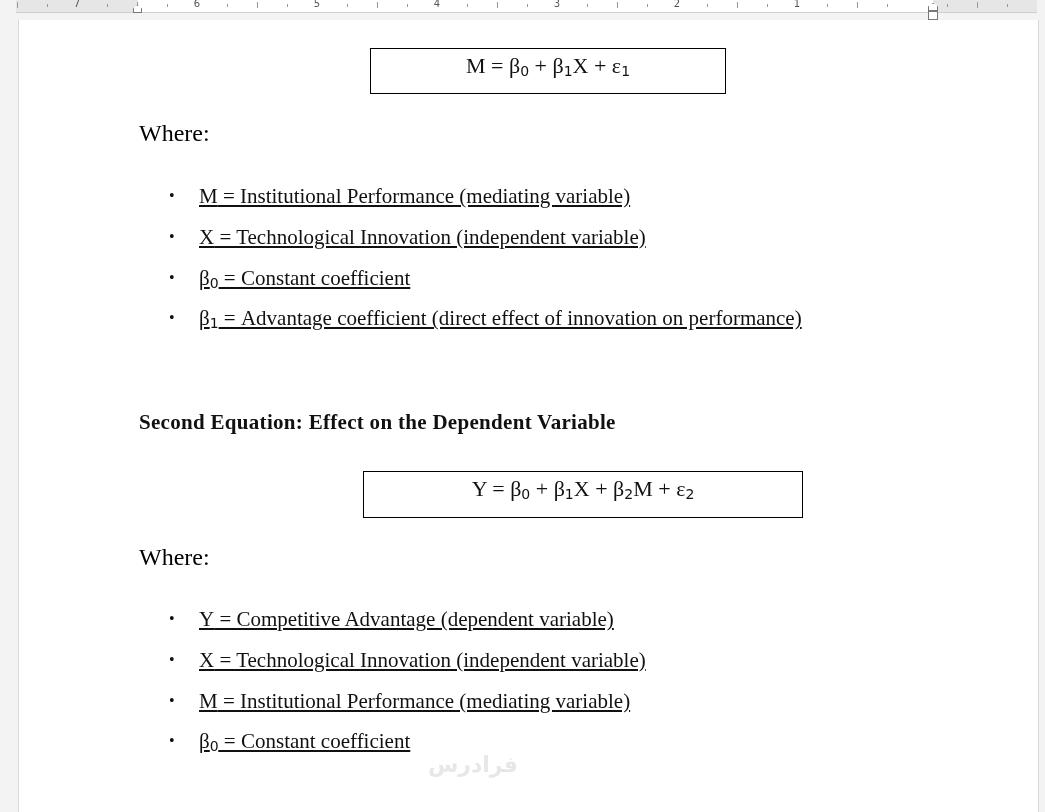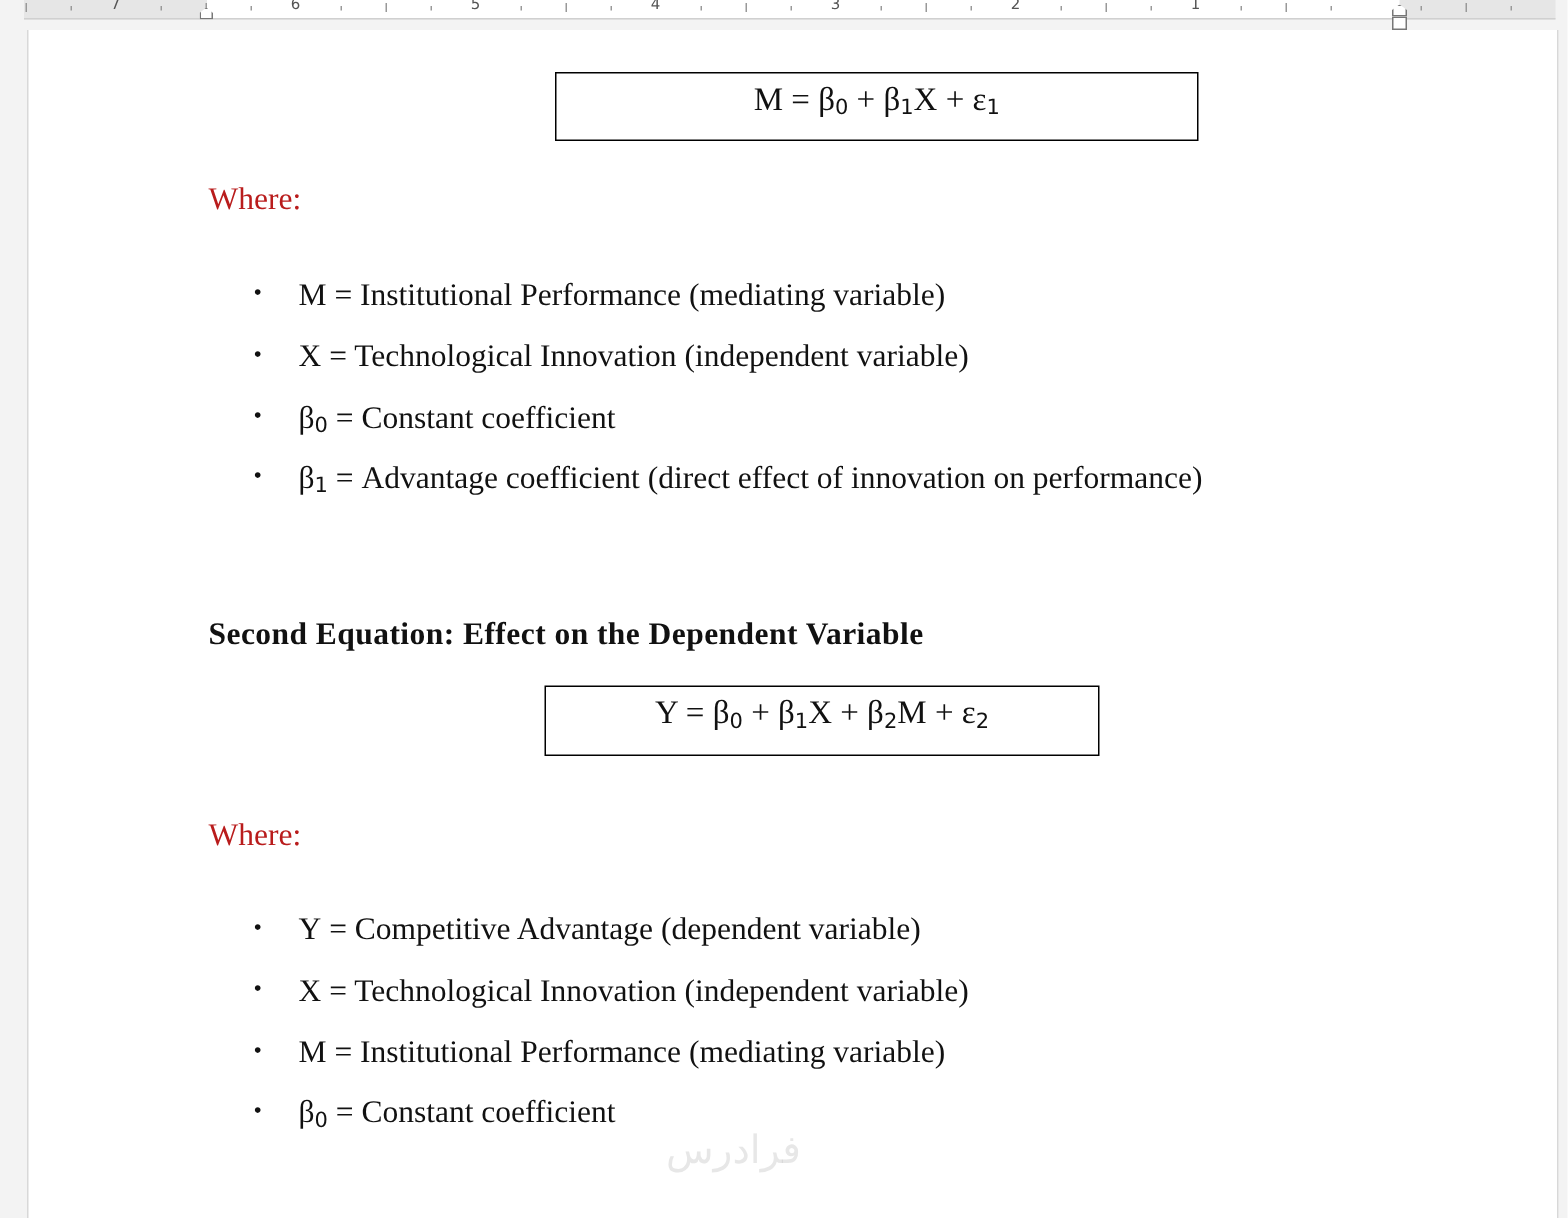--- a/index.html
+++ b/index.html
@@ -38,33 +38,33 @@
     .page {
       position: absolute; left: 18px; top: 20px; width: 1019px; height: 800px; background: #ffffff;
       border-left: 1px solid #d8d8d8; border-right: 1px solid #d8d8d8;
     }
     .content { position: absolute; left: 0; top: 0; width: 100%; }
     .eq-box {
       position: absolute; border: 1px solid #000; text-align: center;
       font-size: 22px; color: #111; box-sizing: border-box; padding-top: 4px;
     }
     .eq-box sub { font-size: 14px; vertical-align: -3px; font-family: "DejaVu Sans", sans-serif; }
-    .where { position: absolute; left: 120px; font-size: 21px; color: #b91c1c; }
+    .where { position: absolute; left: 120px; font-size: 24px; color: #000000; }
     ul.vars { position: absolute; left: 120px; margin: 0; padding: 0; list-style: none; }
     ul.vars li {
-      position: relative; font-size: 21px; color: #111; height: 40.8px; line-height: 24px; padding-left: 60px;
+      position: relative; font-size: 21px; color: #111; height: 40.8px; line-height: 24px; padding-left: 60px; text-decoration: underline;
     }
     ul.vars li::before {
       content: "•"; position: absolute; left: 30px; top: 0; font-size: 16px; line-height: 24px;
     }
     ul.vars li sub { font-size: 14px; vertical-align: -3px; font-family: "DejaVu Sans", sans-serif; }
     .heading { position: absolute; left: 120px; font-size: 21px; font-weight: bold; color: #111; letter-spacing: 0.3px; }
     .watermark {
-      position: absolute; left: 444px; top: 752px; font-family: "DejaVu Sans", sans-serif; font-size: 26px;
-      color: rgba(120,120,120,0.18); font-weight: normal; letter-spacing: 2px;
+      position: absolute; left: 428px; top: 752px; font-family: "DejaVu Sans", sans-serif; font-size: 22px;
+      color: rgba(120,120,120,0.18); font-weight: bold; letter-spacing: 2px;
     }
   </style>
 </head>
 <body>
 
 <div class="ruler">
   <div class="ruler-white"></div>
   <span class="ruler-num" style="left:61px">7</span>
   <span class="ruler-num" style="left:181px">6</span>
   <span class="ruler-num" style="left:301px">5</span>
@@ -102,36 +102,36 @@
     </div>
   <div class="indent-marker" style="left:117px"></div>
   <div class="indent-marker-right">
     <div class="tri"></div>
     <div class="box"></div>
   </div>
 </div>
 
 <div class="page">
   <div class="content">
-    <div class="eq-box" style="left:351px; top:28px; width:429px; height:46px;">
+    <div class="eq-box" style="left:351px; top:28px; width:356px; height:46px;">
       <span>M = β</span><sub>0</sub><span> + β</span><sub>1</sub><span>X + ε</span><sub>1</sub>
     </div>
 
     <div class="where" style="top:100px">Where:</div>
 
     <ul class="vars" style="top:164px">
       <li><span>M</span><sub></sub><span> = Institutional Performance (mediating variable)</span></li>
       <li><span>X</span><sub></sub><span> = Technological Innovation (independent variable)</span></li>
       <li><span>β</span><sub>0</sub><span> = Constant coefficient</span></li>
       <li><span>β</span><sub>1</sub><span> = Advantage coefficient (direct effect of innovation on performance)</span></li>
     </ul>
 
     <div class="heading" style="top:390px">Second Equation: Effect on the Dependent Variable</div>
 
-    <div class="eq-box" style="left:344px; top:437px; width:370px; height:47px;">
+    <div class="eq-box" style="left:344px; top:451px; width:440px; height:47px;">
       <span>Y = β</span><sub>0</sub><span> + β</span><sub>1</sub><span>X + β</span><sub>2</sub><span>M + ε</span><sub>2</sub>
     </div>
 
     <div class="where" style="top:524px">Where:</div>
 
     <ul class="vars" style="top:587px">
       <li><span>Y</span><sub></sub><span> = Competitive Advantage (dependent variable)</span></li>
       <li><span>X</span><sub></sub><span> = Technological Innovation (independent variable)</span></li>
       <li><span>M</span><sub></sub><span> = Institutional Performance (mediating variable)</span></li>
       <li><span>β</span><sub>0</sub><span> = Constant coefficient</span></li>

